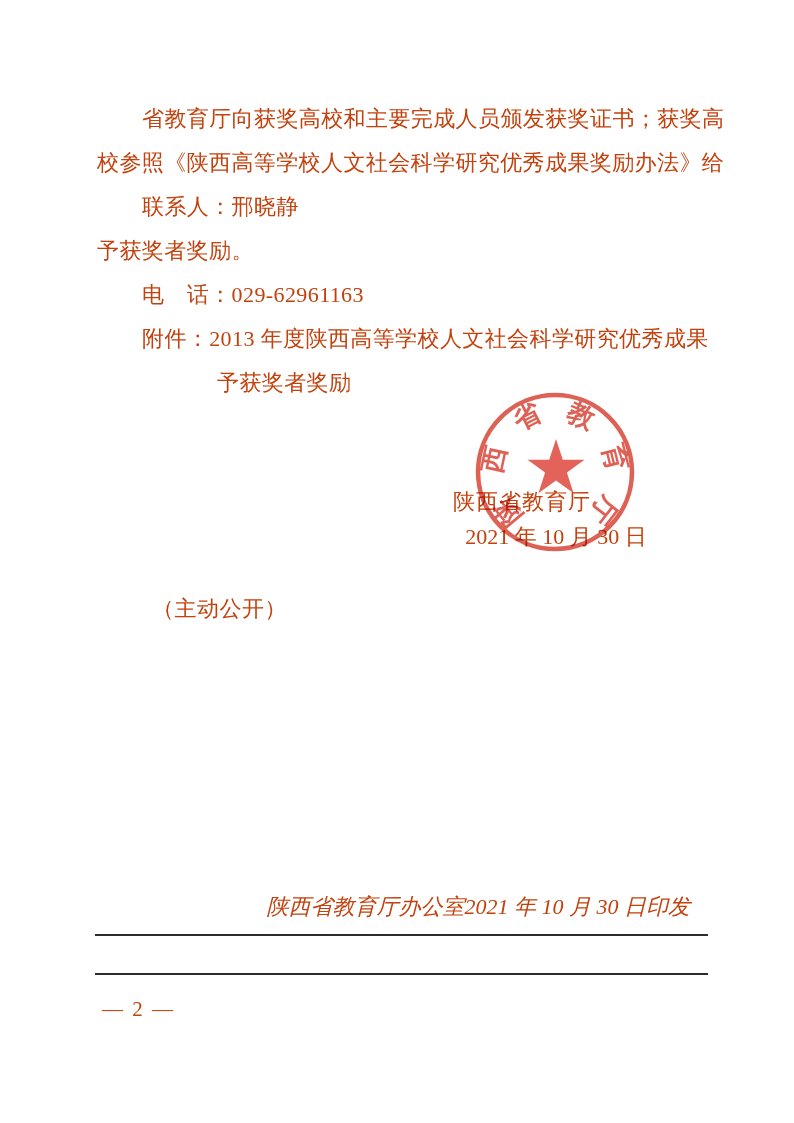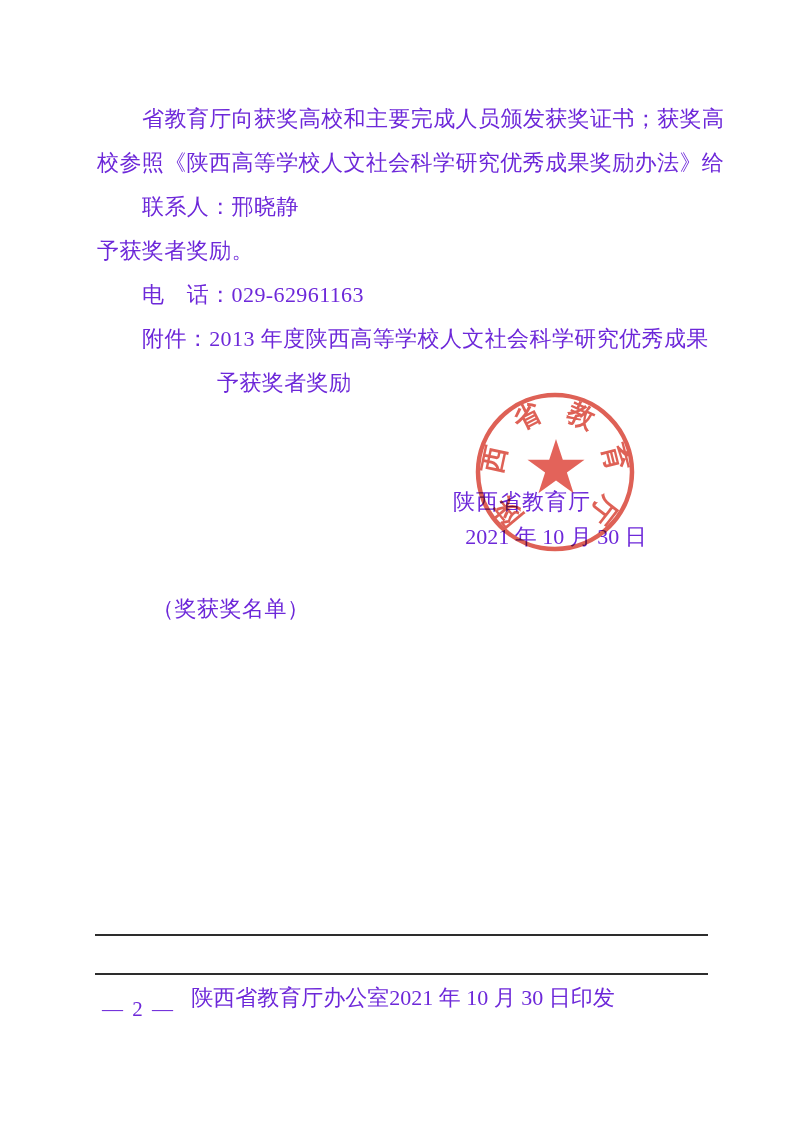--- a/index.html
+++ b/index.html
@@ -5,21 +5,21 @@
   * { margin: 0; padding: 0; box-sizing: border-box; }
   html, body { background: #888; }
   .page {
     position: relative;
     width: 794px;
     height: 1123px;
     margin: 0 auto;
     background: #ffffff;
     overflow: hidden;
     font-family: "Liberation Serif", "DejaVu Serif", serif;
-    color: #6d28d9;
+    color: #c2410c;
   }
   
   .body-text {
     position: absolute;
     left: 97px;
     top: 97px;
     width: 630px;
     font-size: 22px;
     line-height: 44px;
     letter-spacing: 0.4px;
@@ -69,29 +69,30 @@
     position: absolute;
     left: 95px;
     width: 613px;
     height: 2px;
     background: #2d2d2d;
   }
   .rule-top { top: 934px; }
   .rule-bottom { top: 973px; }
   .footer-row {
     position: absolute;
-    left: 95px; top: 983px;
+    left: 95px; top: 892px;
     width: 613px;
     display: flex;
-    justify-content: center;
+    justify-content: flex-end;
     align-items: baseline;
     padding-left: 21px;
     padding-right: 18px;
     font-size: 22px;
     white-space: nowrap;
+    font-style: italic;
   }
   .page-number {
     position: absolute;
     left: 102px; top: 997px;
     font-size: 21px;
     letter-spacing: 2px;
     white-space: nowrap;
   }
 </style>
 </head>
@@ -119,21 +120,21 @@
     <g fill="#dc5347">
       <text text-anchor="middle" dominant-baseline="central" transform="translate(507.5,511.9) rotate(-130)">陕</text>
       <text text-anchor="middle" dominant-baseline="central" transform="translate(494.3,459.5) rotate(-78)">西</text>
       <text text-anchor="middle" dominant-baseline="central" transform="translate(527,416.7) rotate(-27)">省</text>
       <text text-anchor="middle" dominant-baseline="central" transform="translate(581,415.7) rotate(25)">教</text>
       <text text-anchor="middle" dominant-baseline="central" transform="translate(615.3,457.4) rotate(76)">育</text>
       <text text-anchor="middle" dominant-baseline="central" transform="translate(603.9,510.2) rotate(128)">厅</text>
     </g>
   </svg>
 
-  <div class="disclosure">（奖获奖名单）</div>
+  <div class="disclosure">（主动公开）</div>
 
   <div class="footer-rule rule-top"></div>
   <div class="footer-row">
     <span>陕西省教育厅办公室</span>
     <span>2021 年 10 月 30 日印发</span>
   </div>
   <div class="footer-rule rule-bottom"></div>
   <div class="page-number">— 2 —</div>
 
 </div>

